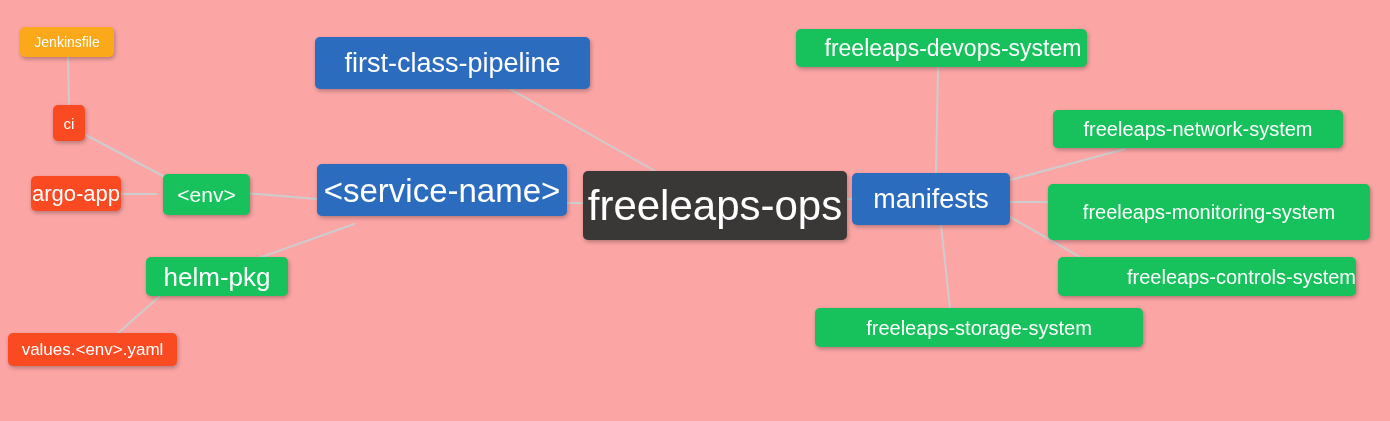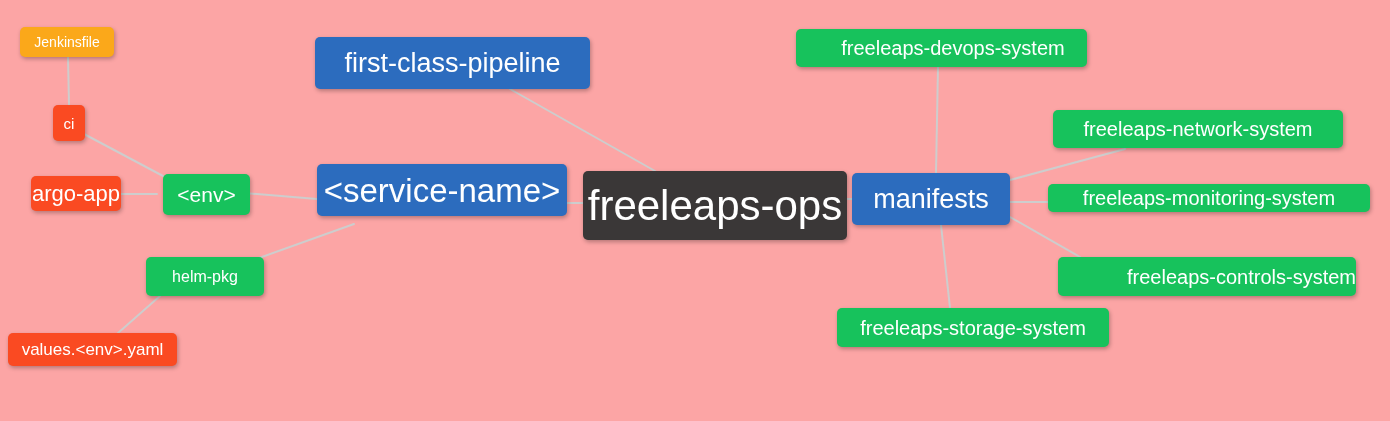--- a/index.html
+++ b/index.html
@@ -67,47 +67,47 @@
       </div>
       <div class="node" style="left: 53px; top: 105px; width: 32px; height: 36px; font-size: 15px; background: rgb(250, 74, 34); color: rgb(255, 255, 255);">
         <span>ci</span>
       </div>
       <div class="node" style="left: 31px; top: 176px; width: 90px; height: 35px; font-size: 22px; background: rgb(250, 74, 34); color: rgb(255, 255, 255);">
         <span>argo-app</span>
       </div>
       <div class="node" style="left: 163px; top: 174px; width: 87px; height: 41px; font-size: 21px; background: rgb(23, 194, 92); color: rgb(255, 255, 255); text-align: center;">
         <span>&lt;env&gt;</span>
       </div>
-      <div class="node" style="left: 146px; top: 257px; width: 118px; height: 39px; font-size: 16px; background: rgb(23, 194, 92); color: rgb(255, 255, 255);">
+      <div class="node" style="left: 146px; top: 257px; width: 142px; height: 39px; font-size: 26px; background: rgb(23, 194, 92); color: rgb(255, 255, 255);">
         <span>helm-pkg</span>
       </div>
       <div class="node" style="left: 8px; top: 333px; width: 169px; height: 33px; font-size: 17px; background: rgb(250, 74, 34); color: rgb(255, 255, 255);">
         <span>values.&lt;env&gt;.yaml</span>
       </div>
       <div class="node" style="left: 315px; top: 37px; width: 275px; height: 52px; font-size: 27px; background: rgb(44, 108, 190); color: rgb(255, 255, 255);">
         <span>first-class-pipeline</span>
       </div>
       <div class="node" style="left: 317px; top: 164px; width: 250px; height: 52px; font-size: 33px; background: rgb(44, 108, 190); color: rgb(255, 255, 255); justify-content: center;">
         <span>&lt;service-name&gt;</span>
       </div>
       <div class="node" style="left: 583px; top: 171px; width: 264px; height: 69px; font-size: 42px; background: rgb(58, 55, 55); color: rgb(255, 255, 255);">
         <span>freeleaps-ops</span>
       </div>
       <div class="node" style="left: 852px; top: 173px; width: 158px; height: 52px; font-size: 27px; background: rgb(44, 108, 190); color: rgb(255, 255, 255);">
         <span>manifests</span>
       </div>
-      <div class="node" style="left: 796px; top: 29px; width: 291px; height: 38px; font-size: 20px; background: rgb(23, 194, 92); color: rgb(255, 255, 255); padding-left: 23px;">
+      <div class="node" style="left: 796px; top: 29px; width: 291px; height: 38px; font-size: 23px; background: rgb(23, 194, 92); color: rgb(255, 255, 255); padding-left: 23px;">
         <span>freeleaps-devops-system</span>
       </div>
       <div class="node" style="left: 1053px; top: 110px; width: 290px; height: 38px; font-size: 20px; background: rgb(23, 194, 92); color: rgb(255, 255, 255);">
         <span>freeleaps-network-system</span>
       </div>
-      <div class="node" style="left: 1048px; top: 184px; width: 322px; height: 28px; font-size: 20px; background: rgb(23, 194, 92); color: rgb(255, 255, 255);">
+      <div class="node" style="left: 1048px; top: 184px; width: 322px; height: 56px; font-size: 20px; background: rgb(23, 194, 92); color: rgb(255, 255, 255);">
         <span>freeleaps-monitoring-system</span>
       </div>
       <div class="node" style="left: 1058px; top: 257px; width: 298px; height: 39px; font-size: 20px; background: rgb(23, 194, 92); color: rgb(255, 255, 255); justify-content: flex-end;">
         <span>freeleaps-controls-system</span>
       </div>
-      <div class="node" style="left: 837px; top: 308px; width: 272px; height: 39px; font-size: 20px; background: rgb(23, 194, 92); color: rgb(255, 255, 255);">
+      <div class="node" style="left: 815px; top: 308px; width: 328px; height: 39px; font-size: 20px; background: rgb(23, 194, 92); color: rgb(255, 255, 255);">
         <span>freeleaps-storage-system</span>
       </div>
     </div>
 </div>
 
 </body></html>

